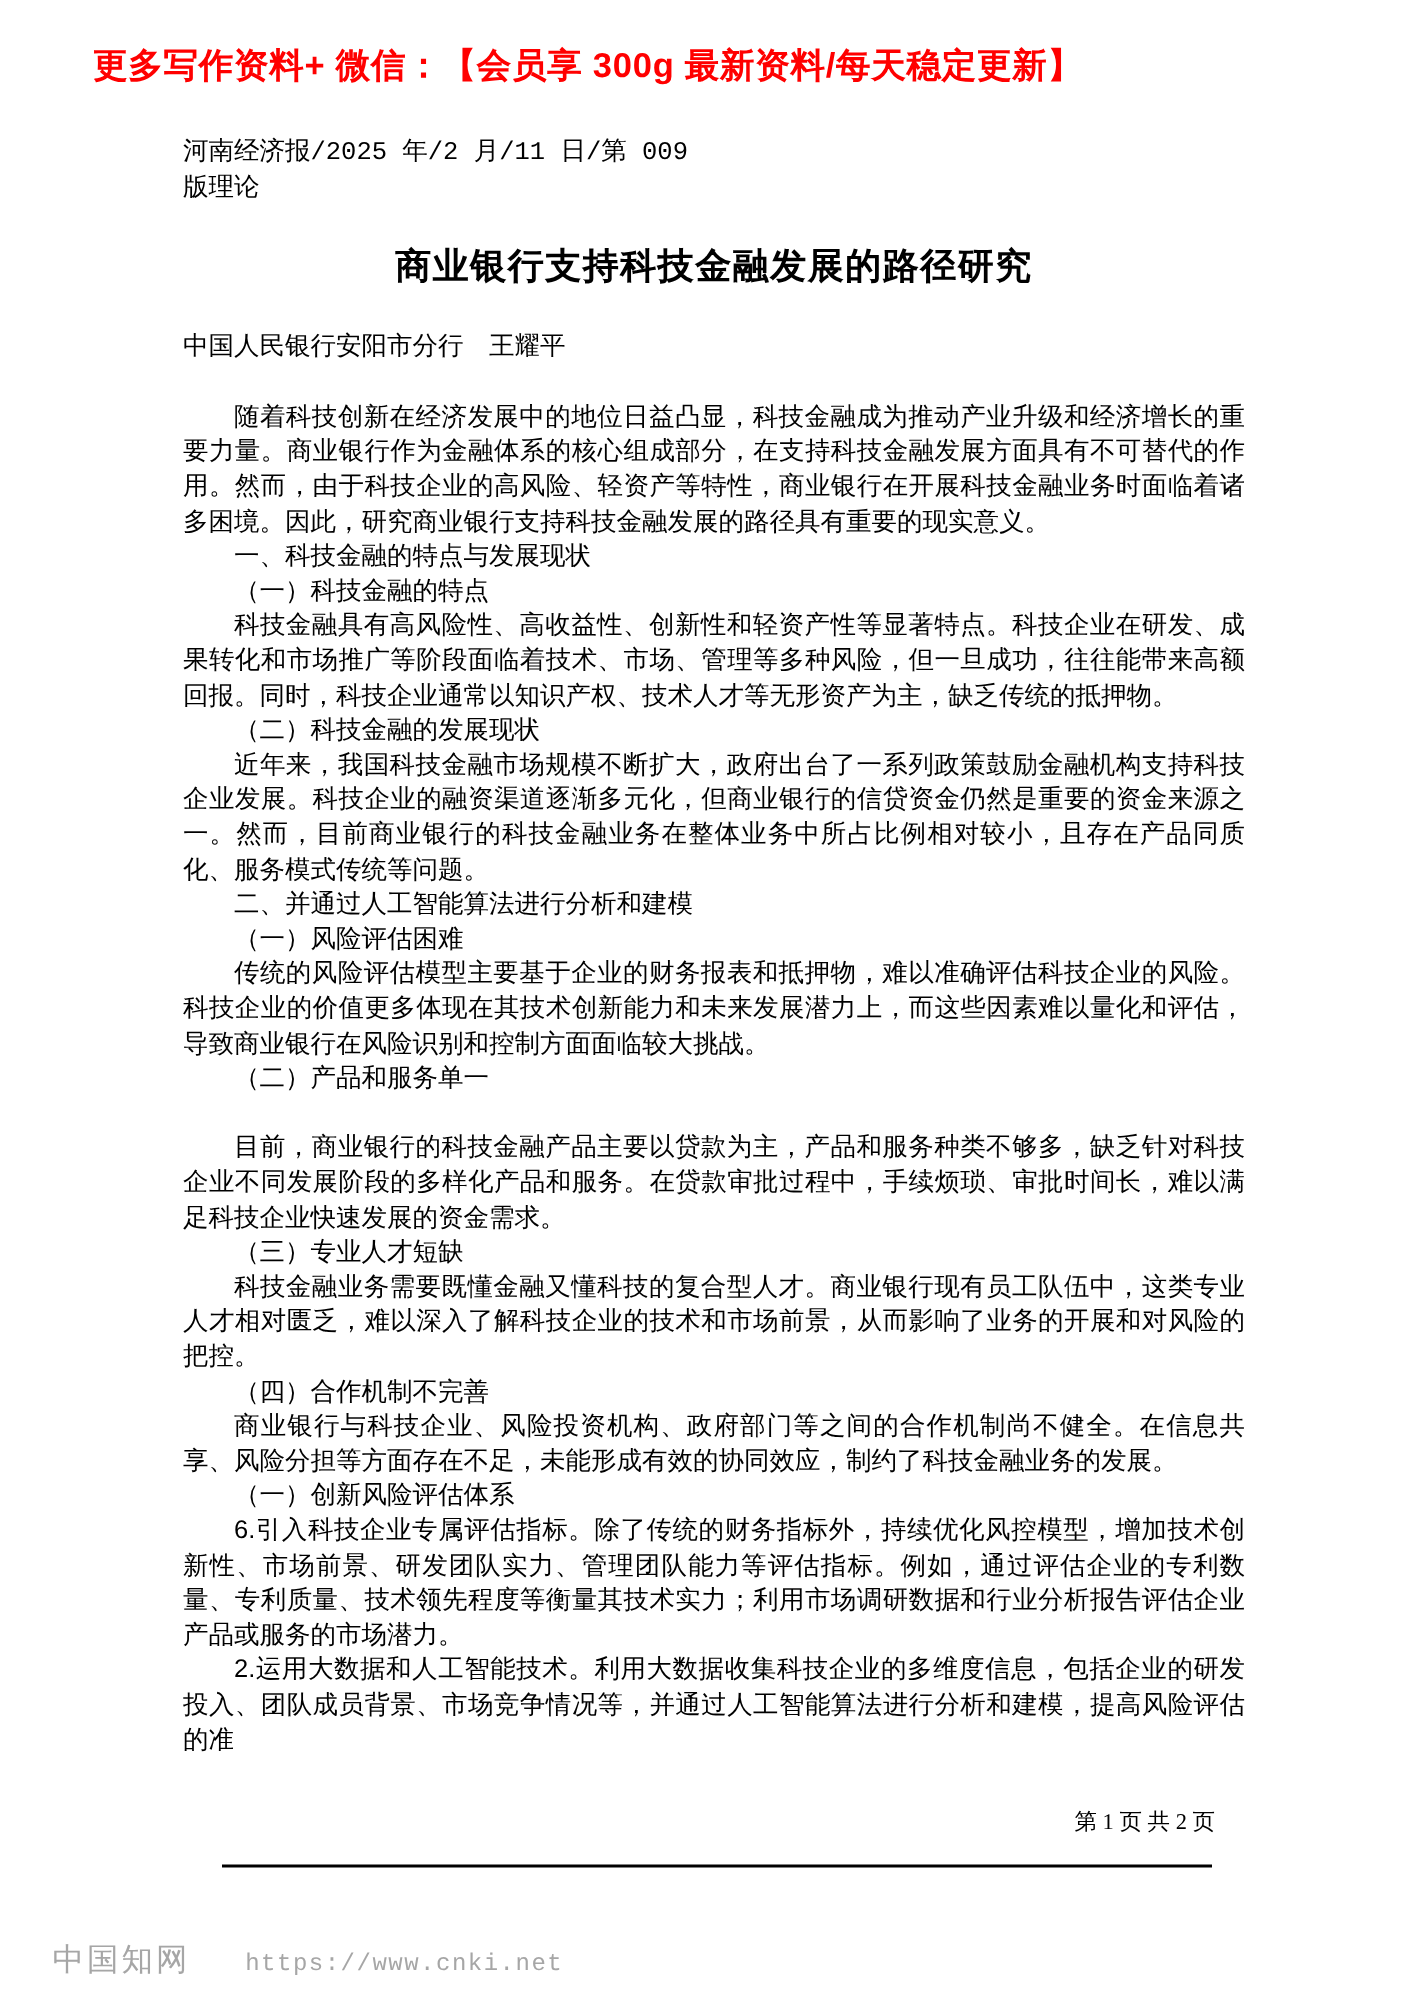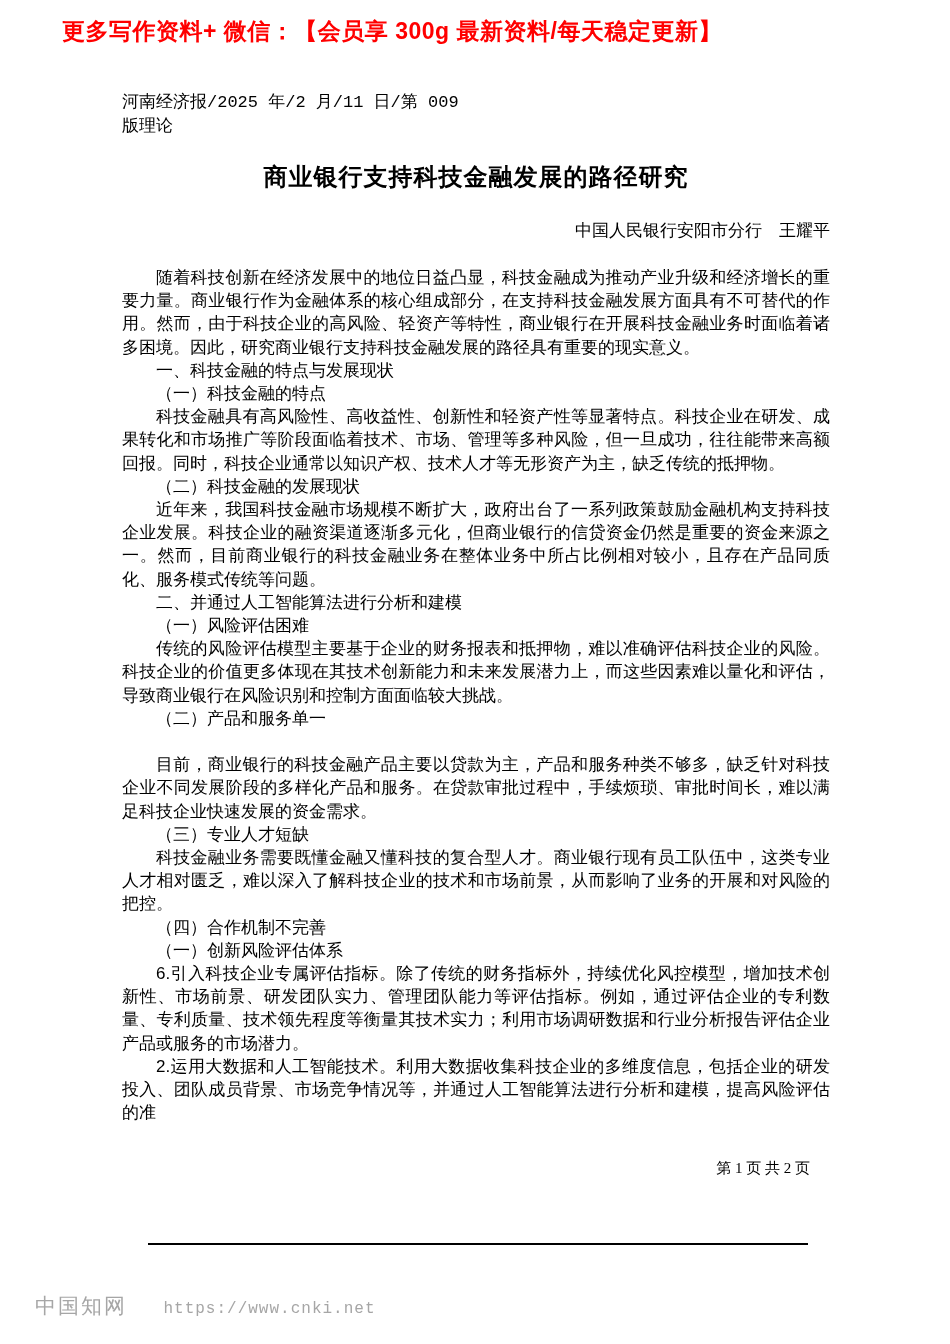--- a/index.html
+++ b/index.html
@@ -11,21 +11,21 @@
   .page {
     position: relative;
     width: 950px;
     height: 1344px;
     background: #ffffff;
     overflow: hidden;
   }
   .banner {
     position: absolute;
     left: 62px;
-    top: 16px;
+    top: 28px;
     font-size: 23px;
     font-weight: 700;
     letter-spacing: 0.5px;
     white-space: nowrap;
   }
   .content {
     position: absolute;
     left: 122px;
     top: 91px;
     width: 708px;
@@ -38,21 +38,21 @@
   .title {
     margin-top: 22px;
     font-size: 24px;
     font-weight: 700;
     text-align: center;
     letter-spacing: 1px;
   }
   .author {
     margin-top: 26px;
     font-size: 17px;
-    text-align: right;
+    text-align: left;
   }
   .article {
     margin-top: 24px;
     font-size: 17px;
     line-height: 23.2px;
     text-align: justify;
   }
   .para {
     text-indent: 2em;
     margin: 0;
@@ -119,20 +119,21 @@
         <p class="para">近年来，我国科技金融市场规模不断扩大，政府出台了一系列政策鼓励金融机构支持科技企业发展。科技企业的融资渠道逐渐多元化，但商业银行的信贷资金仍然是重要的资金来源之一。然而，目前商业银行的科技金融业务在整体业务中所占比例相对较小，且存在产品同质化、服务模式传统等问题。</p>
         <p class="para">二、并通过人工智能算法进行分析和建模</p>
         <p class="para">（一）风险评估困难</p>
         <p class="para">传统的风险评估模型主要基于企业的财务报表和抵押物，难以准确评估科技企业的风险。科技企业的价值更多体现在其技术创新能力和未来发展潜力上，而这些因素难以量化和评估，导致商业银行在风险识别和控制方面面临较大挑战。</p>
         <p class="para">（二）产品和服务单一</p>
         <p class="para blank"></p>
         <p class="para">目前，商业银行的科技金融产品主要以贷款为主，产品和服务种类不够多，缺乏针对科技企业不同发展阶段的多样化产品和服务。在贷款审批过程中，手续烦琐、审批时间长，难以满足科技企业快速发展的资金需求。</p>
         <p class="para">（三）专业人才短缺</p>
         <p class="para">科技金融业务需要既懂金融又懂科技的复合型人才。商业银行现有员工队伍中，这类专业人才相对匮乏，难以深入了解科技企业的技术和市场前景，从而影响了业务的开展和对风险的把控。</p>
         <p class="para">（四）合作机制不完善</p>
+        <p class="para">商业银行与科技企业、风险投资机构、政府部门等之间的合作机制尚不健全。在信息共享、风险分担等方面存在不足，未能形成有效的协同效应，制约了科技金融业务的发展。</p>
         <p class="para">（一）创新风险评估体系</p>
         <p class="para">6.引入科技企业专属评估指标。除了传统的财务指标外，持续优化风控模型，增加技术创新性、市场前景、研发团队实力、管理团队能力等评估指标。例如，通过评估企业的专利数量、专利质量、技术领先程度等衡量其技术实力；利用市场调研数据和行业分析报告评估企业产品或服务的市场潜力。</p>
         <p class="para">2.运用大数据和人工智能技术。利用大数据收集科技企业的多维度信息，包括企业的研发投入、团队成员背景、市场竞争情况等，并通过人工智能算法进行分析和建模，提高风险评估的准</p>
       </div>
 
     <div class="page-num">第 1 页 共 2 页</div>
   </div>
 
   <div class="divider"></div>
 

